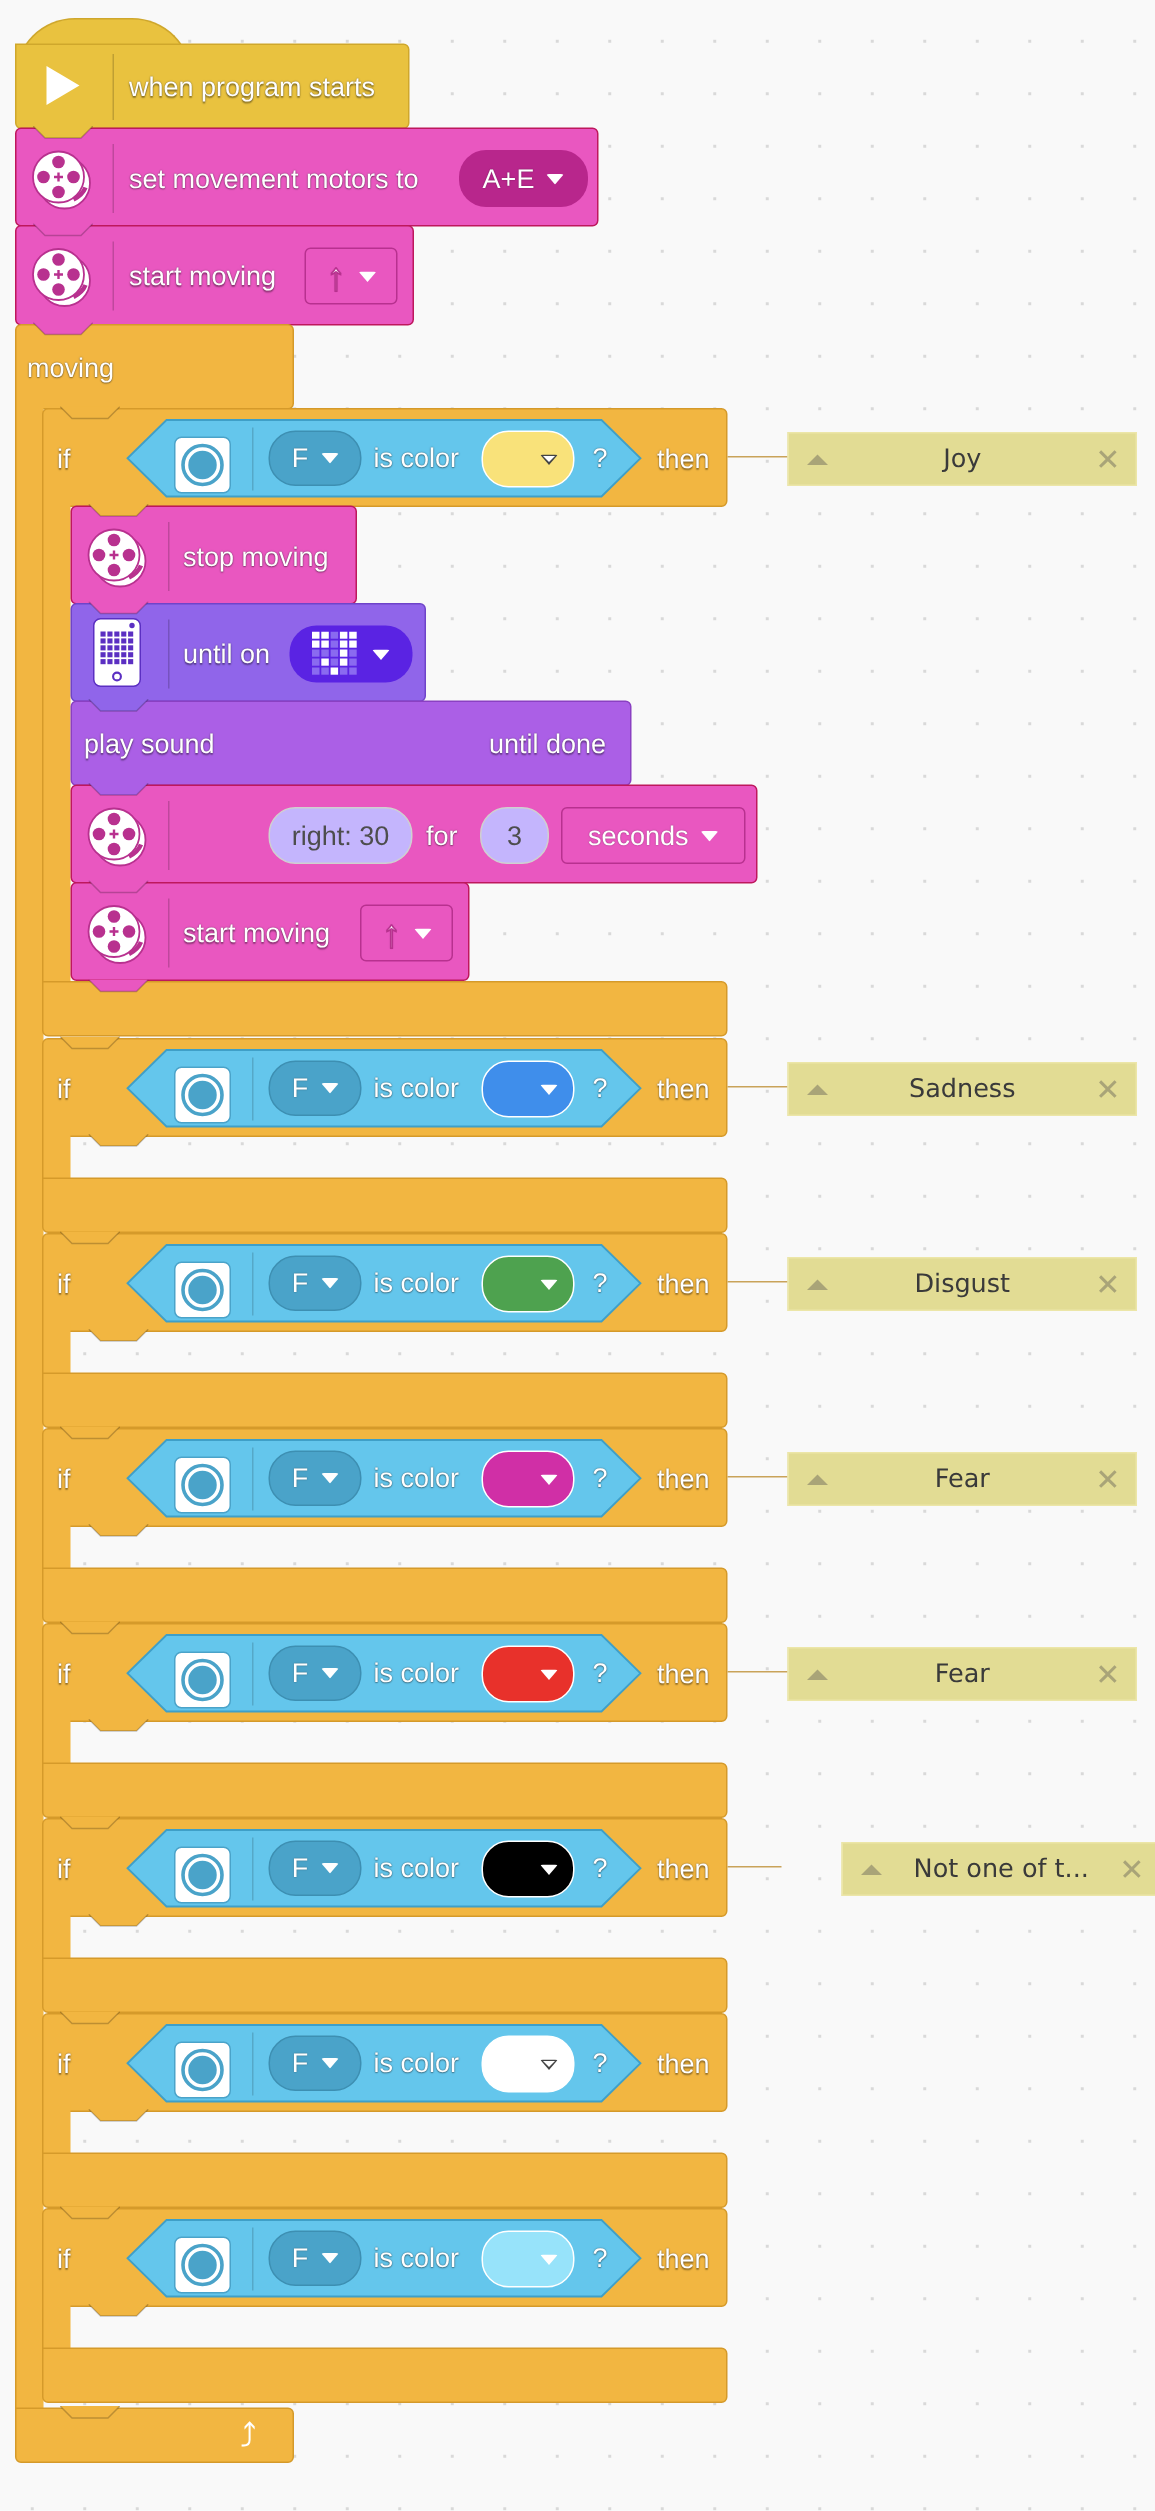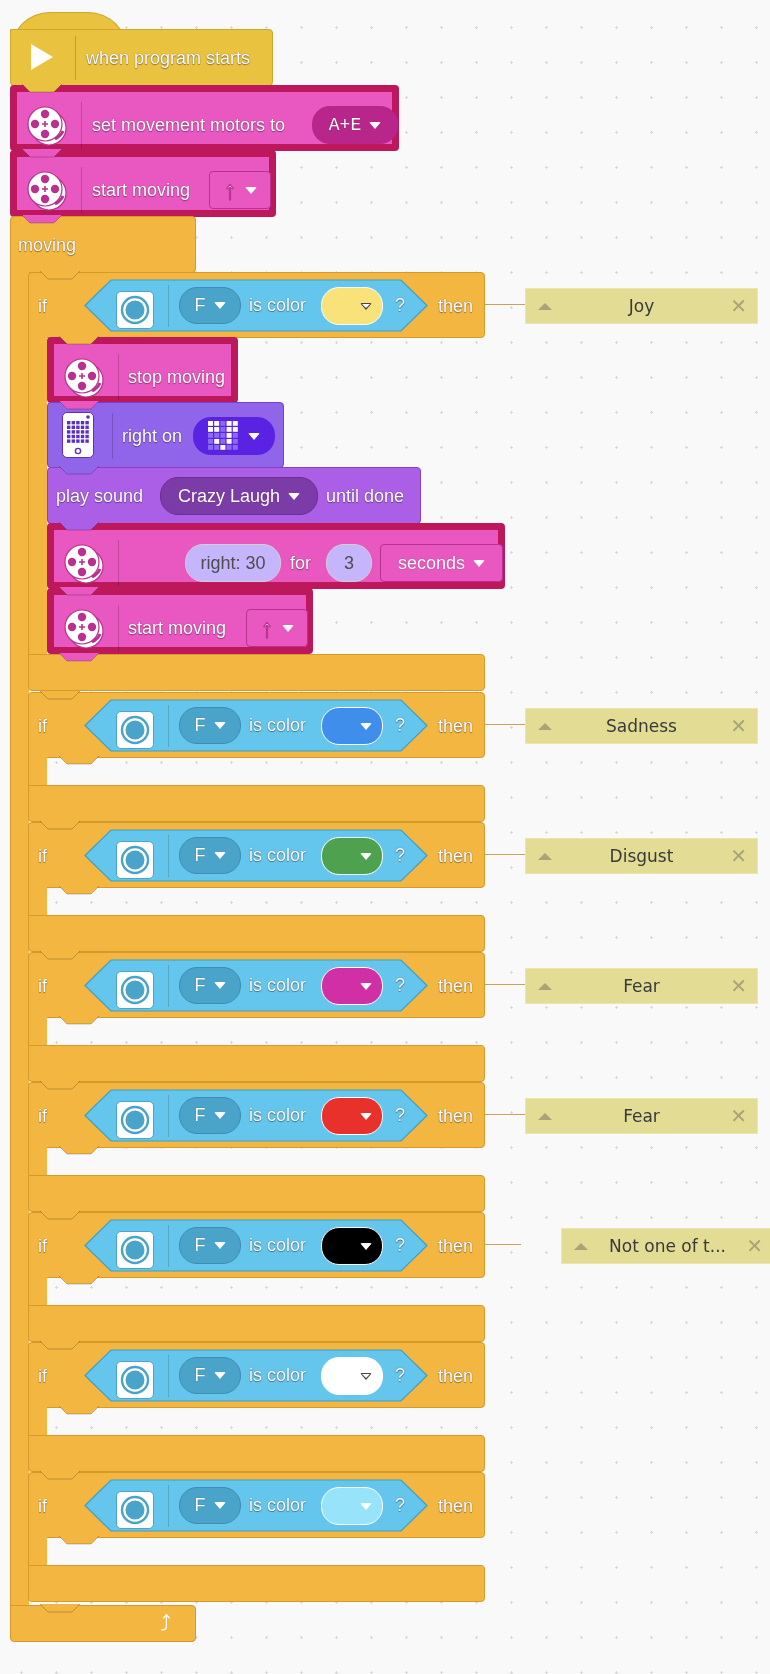--- a/index.html
+++ b/index.html
@@ -13,21 +13,21 @@
   }
   .abs{position:absolute;box-sizing:border-box;}
   .txt{
     position:absolute;color:#fff;font-size:18px;font-weight:normal;white-space:nowrap;
     text-shadow:0 0 1px rgba(0,0,0,.55),0 1px 1px rgba(0,0,0,.35);
     line-height:22px;
   }
   
   .blk{position:absolute;box-sizing:border-box;border-radius:4px;}
   .yellow{background:#e9c23f;border:1px solid #cfa72c;}
-  .pink{background:#e957c0;border:7px solid #be185d;}
+  .pink{background:#e957c0;border:1px solid #be185d;}
   .violet{background:#9065ea;border:1px solid #6f44c9;}
   .lilac{background:#ab5fe6;border:1px solid #8a40c2;}
   .orange{background:#f2b641;border:1px solid #d59a2a;}
   .sep{position:absolute;width:1px;background:rgba(0,0,0,.18);}
   
   .notch{position:absolute;width:40px;height:8px;}
   .notch svg{display:block;}
   
   .motor-icon{position:absolute;width:44px;height:44px;}
   .pill{
@@ -66,21 +66,21 @@
           <path d="M30 36 q6 -3 8 -8" stroke="#b8318f" stroke-width="3" fill="none"></path>
           <circle cx="20" cy="21" r="17" fill="#fff" stroke="#b8318f" stroke-width="1.2"></circle>
           <circle cx="20" cy="11" r="4.2" fill="#b8318f"></circle>
           <circle cx="20" cy="31" r="4.2" fill="#b8318f"></circle>
           <circle cx="10" cy="21" r="4.2" fill="#b8318f"></circle>
           <circle cx="30" cy="21" r="4.2" fill="#b8318f"></circle>
           <path d="M20 18 v6 M17 21 h6" stroke="#b8318f" stroke-width="1.6"></path>
         </svg></div>
       <div class="sep" style="left:64px;top:10px;height:46px;"></div>
       <span class="txt" style="left:75px;top:22px;">set movement motors to</span>
-      <div class="pill" style="left:295px;top:14px;width:86px;height:38px;background:#b8268c;font-family:Liberation Mono, monospace;">
+      <div class="pill" style="left:295px;top:14px;width:86px;height:38px;background:#b8268c;">
         <span>A+E</span>
         <span class="caret"></span>
       </div>
     </div>
     <div class="notch" style="left:22px;top:84px;">
       <svg width="40" height="9" viewBox="0 0 40 9">
         <path d="M0 0 L8 8 L32 8 L40 0" fill="#e9c23f" stroke="rgba(0,0,0,.22)" stroke-width="1"></path>
       </svg>
     </div>
     <div class="blk pink" style="left:10px;top:150px;width:266px;height:67px;">
@@ -200,21 +200,21 @@
             <rect x="4" y="26.4" width="3.4" height="3.4"></rect>
             <rect x="8.6" y="26.4" width="3.4" height="3.4"></rect>
             <rect x="13.2" y="26.4" width="3.4" height="3.4"></rect>
             <rect x="17.799999999999997" y="26.4" width="3.4" height="3.4"></rect>
             <rect x="22.4" y="26.4" width="3.4" height="3.4"></rect>
             <circle cx="25" cy="4" r="1.8"></circle>
           </g>
           <circle cx="15" cy="38" r="2.6" fill="none" stroke="#5b2fc2" stroke-width="1.4"></circle>
         </svg></div>
       <div class="sep" style="left:64px;top:10px;height:46px;"></div>
-      <span class="txt" style="left:74px;top:22px;">right on</span>
+      <span class="txt" style="left:74px;top:22px;">until on</span>
       <div class="pill" style="left:145px;top:14px;width:82px;height:38px;background:#5a23e3;">
         <svg width="32" height="30" viewBox="0 0 32 30">
           <rect x="0" y="0" width="5" height="4.8" fill="#fff"></rect>
           <rect x="6.2" y="0" width="5" height="4.8" fill="#fff"></rect>
           <rect x="12.4" y="0" width="5" height="4.8" fill="#8a6af0"></rect>
           <rect x="18.6" y="0" width="5" height="4.8" fill="#fff"></rect>
           <rect x="24.8" y="0" width="5" height="4.8" fill="#fff"></rect>
           <rect x="0" y="6" width="5" height="4.8" fill="#fff"></rect>
           <rect x="6.2" y="6" width="5" height="4.8" fill="#fff"></rect>
           <rect x="12.4" y="6" width="5" height="4.8" fill="#8a6af0"></rect>
@@ -239,24 +239,20 @@
         <span class="caret"></span>
       </div>
     </div>
     <div class="notch" style="left:59px;top:401px;">
       <svg width="40" height="9" viewBox="0 0 40 9">
         <path d="M0 0 L8 8 L32 8 L40 0" fill="#e957c0" stroke="rgba(0,0,0,.22)" stroke-width="1"></path>
       </svg>
     </div>
     <div class="blk lilac" style="left:47px;top:467px;width:374px;height:57px;">
       <span class="txt" style="left:8px;top:17px;">play sound</span>
-      <div class="pill" style="left:112px;top:9px;width:158px;height:38px;background:#7c3ca8;border:1px solid #6a2d93;">
-        <span>Crazy Laugh</span>
-        <span class="caret"></span>
-      </div>
       <span class="txt" style="left:278px;top:17px;">until done</span>
     </div>
     <div class="notch" style="left:59px;top:466px;">
       <svg width="40" height="9" viewBox="0 0 40 9">
         <path d="M0 0 L8 8 L32 8 L40 0" fill="#9065ea" stroke="rgba(0,0,0,.22)" stroke-width="1"></path>
       </svg>
     </div>
     <div class="blk pink" style="left:47px;top:523px;width:458px;height:66px;">
       <div class="motor-icon" style="left:8px;top:11px;"><svg width="44" height="44" viewBox="0 0 44 44">
           <circle cx="24" cy="25" r="17" fill="#fff" stroke="#b8318f" stroke-width="1.2"></circle>

